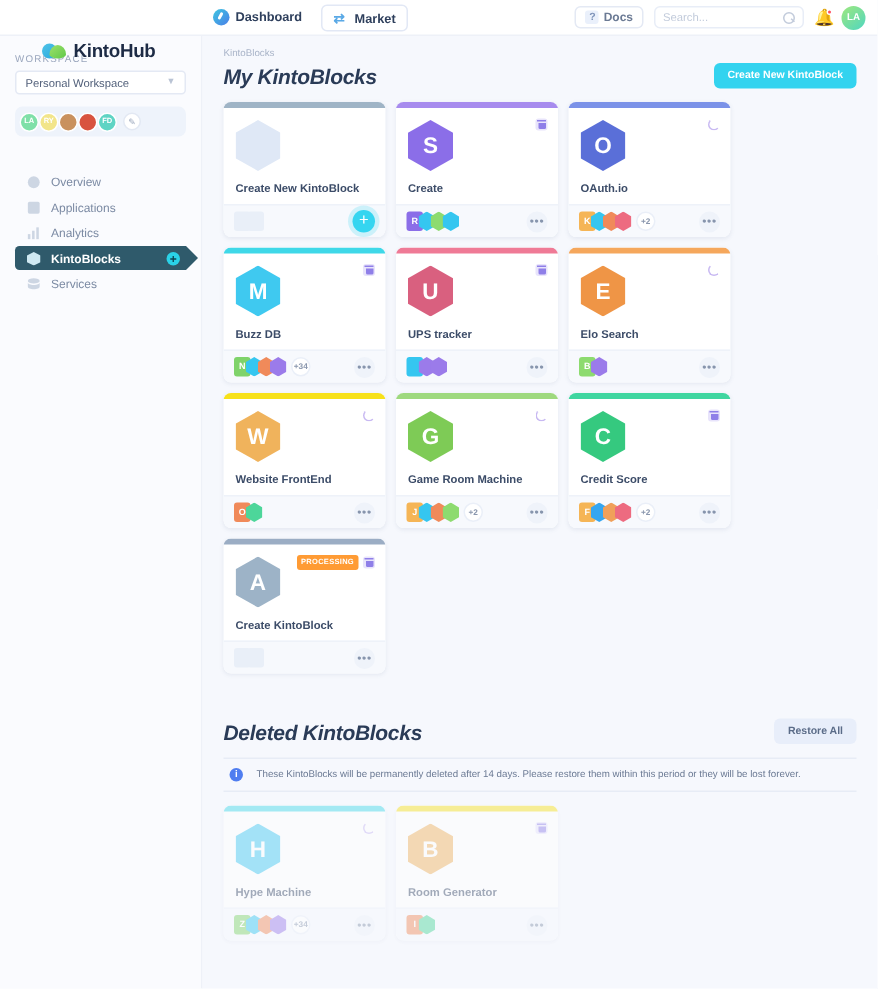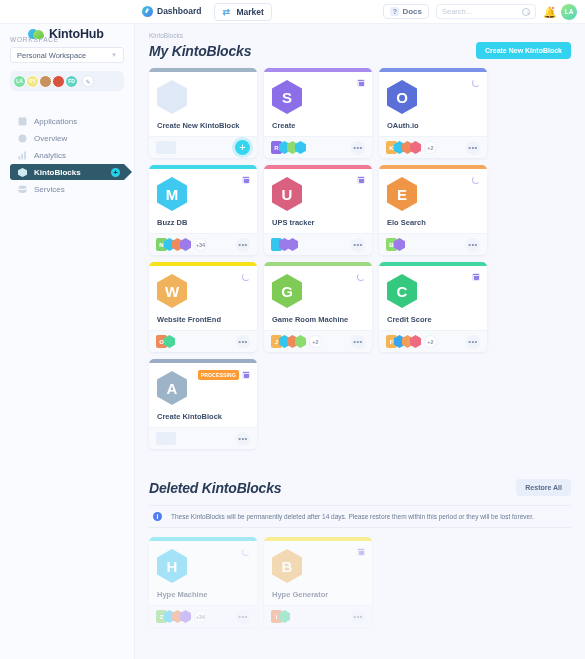--- a/index.html
+++ b/index.html
@@ -306,29 +306,29 @@
           <div class="av" style="background: rgb(127, 224, 168);">LA</div>
           <div class="av" style="background: rgb(242, 229, 138);">RY</div>
           <div class="av" style="background: rgb(201, 145, 94);"></div>
           <div class="av" style="background: rgb(216, 83, 63);"></div>
           <div class="av" style="background: rgb(95, 212, 196);">FD</div>
           <div class="av-edit">✎</div>
         </div>
       <div class="nav-list" id="nav-list">
           <div class="nav-item">
             <span class="nic" style="color: rgb(182, 195, 214);"><svg viewBox="0 0 16 16">
+                <circle cx="8" cy="8" r="7" fill="currentColor"></circle>
+              </svg></span>
+            <span>Overview</span>
+          </div>
+          <div class="nav-item">
+            <span class="nic" style="color: rgb(182, 195, 214);"><svg viewBox="0 0 16 16">
                 <rect x="1" y="1" width="14" height="14" rx="2" fill="currentColor"></rect>
               </svg></span>
             <span>Applications</span>
-          </div>
-          <div class="nav-item">
-            <span class="nic" style="color: rgb(182, 195, 214);"><svg viewBox="0 0 16 16">
-                <circle cx="8" cy="8" r="7" fill="currentColor"></circle>
-              </svg></span>
-            <span>Overview</span>
           </div>
           <div class="nav-item">
             <span class="nic" style="color: rgb(182, 195, 214);"><svg viewBox="0 0 16 16">
                 <rect x="1" y="9" width="3" height="6" fill="currentColor"></rect>
                 <rect x="6" y="5" width="3" height="10" fill="currentColor"></rect>
                 <rect x="11" y="1" width="3" height="14" fill="currentColor"></rect>
               </svg></span>
             <span>Analytics</span>
           </div>
           <div class="nav-item active">
@@ -567,21 +567,21 @@
                   <span class="chip" style="background: rgb(155, 123, 234);"></span>
                   <span class="chip-more">+34</span>
                 </div>
                 <div class="dots">•••</div>
               </div>
             </div>
             <div class="card deleted">
               <div class="card-top" style="background: rgb(247, 225, 25);"></div>
               <div class="card-body">
                 <div class="hexbig" style="background: rgb(240, 179, 92);">B</div>
-                <div class="card-name">Hype Generator</div>
+                <div class="card-name">Room Generator</div>
                 <div class="corner">
                   <span class="ic-trash"></span>
                 </div>
               </div>
               <div class="card-foot">
                 <div class="chips">
                   <span class="chip" style="background: rgb(240, 138, 90);">I</span>
                   <span class="chip" style="background: rgb(77, 214, 154);"></span>
                 </div>
                 <div class="dots">•••</div>

